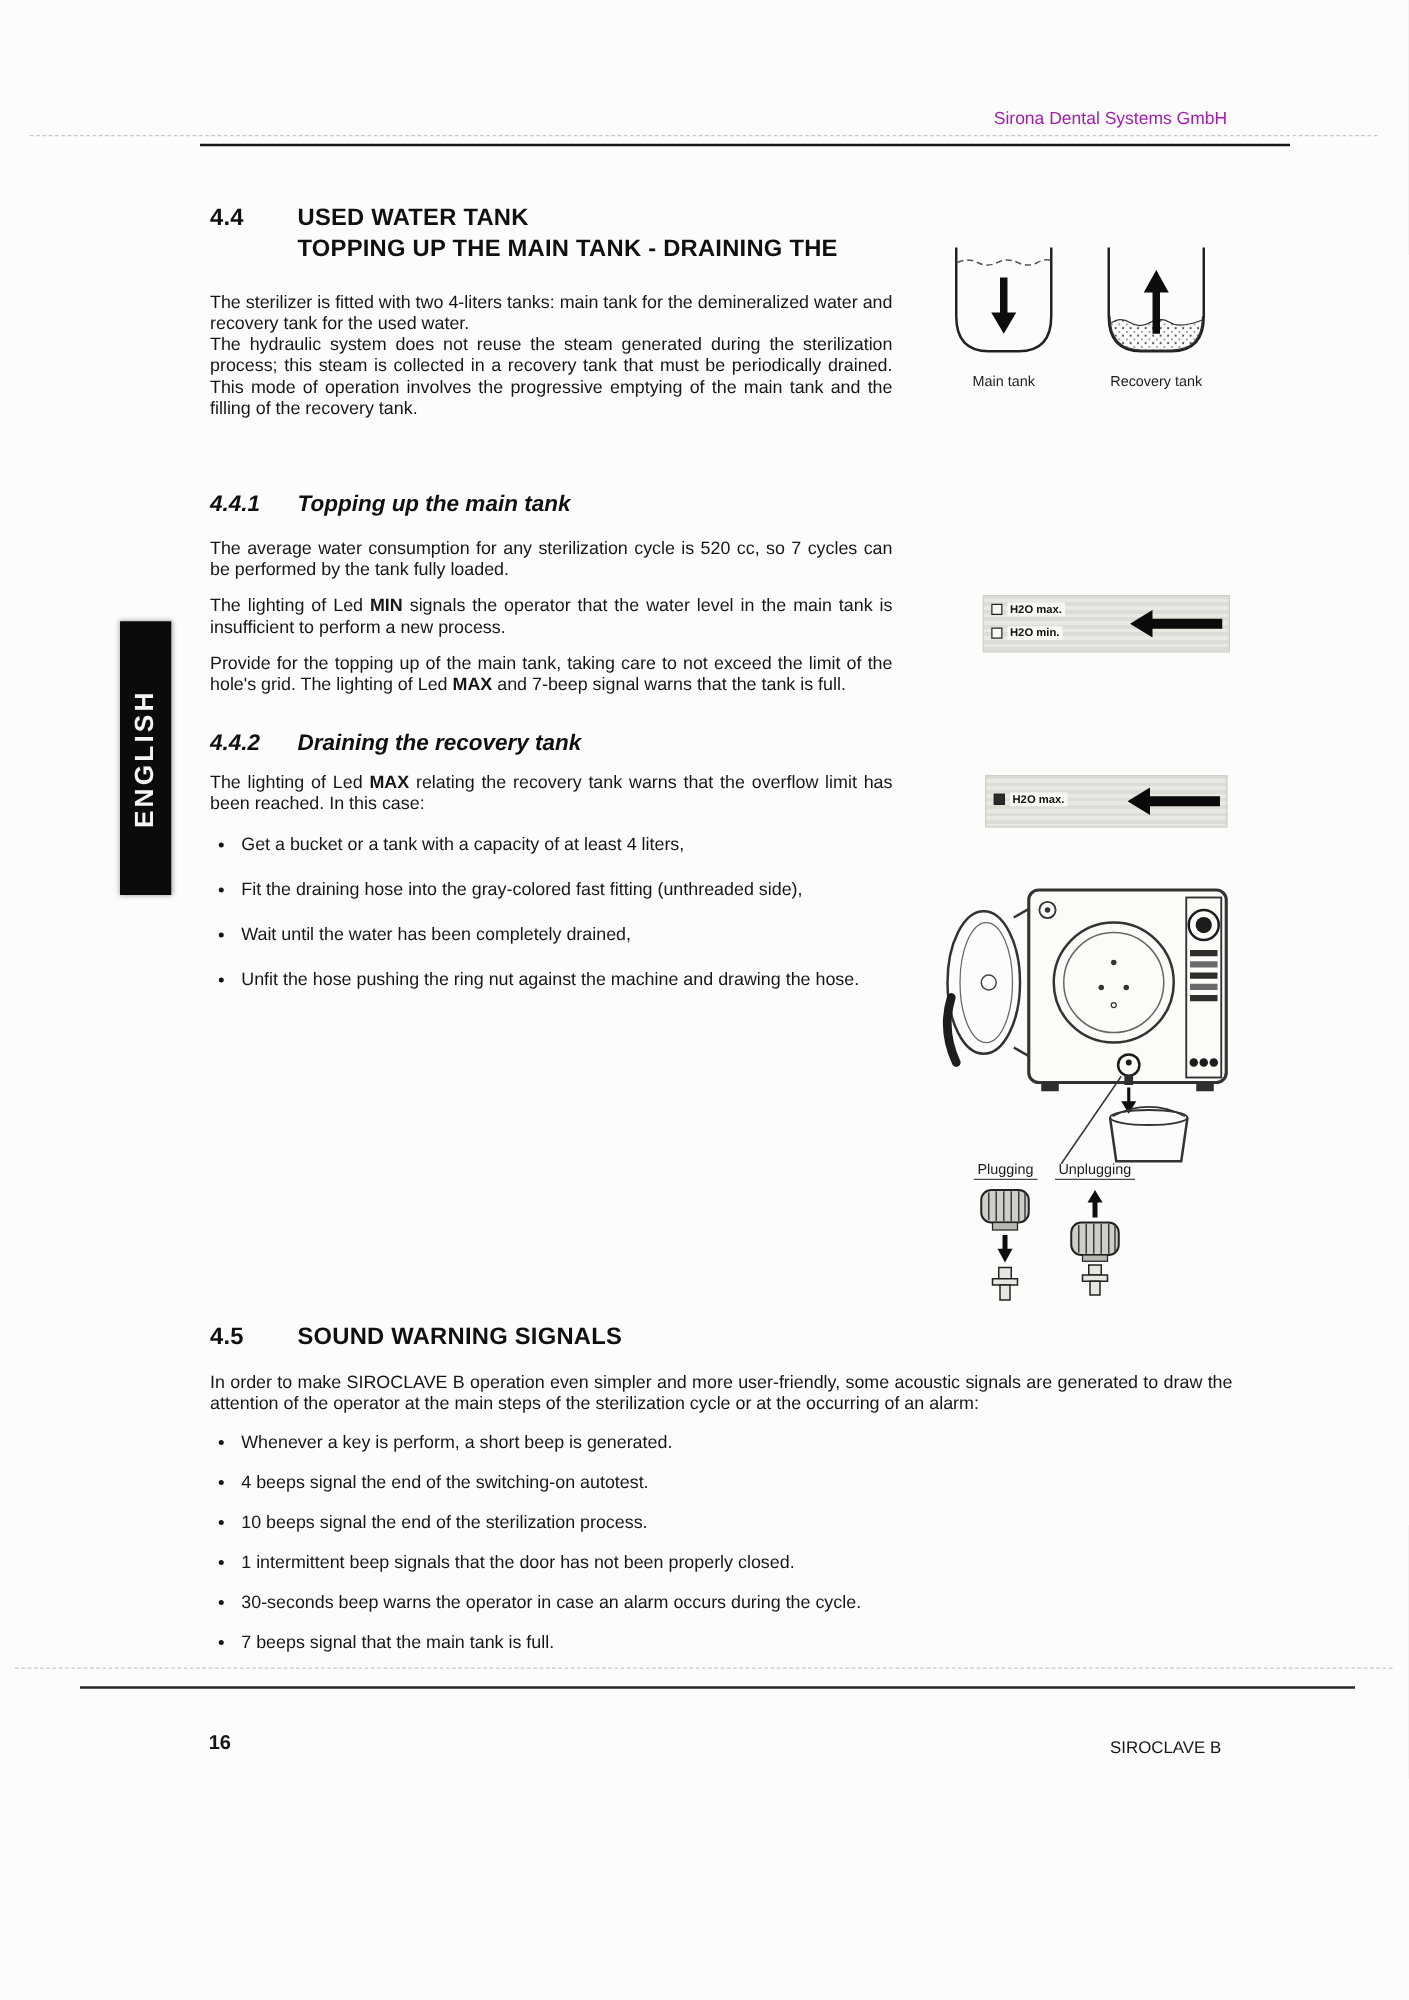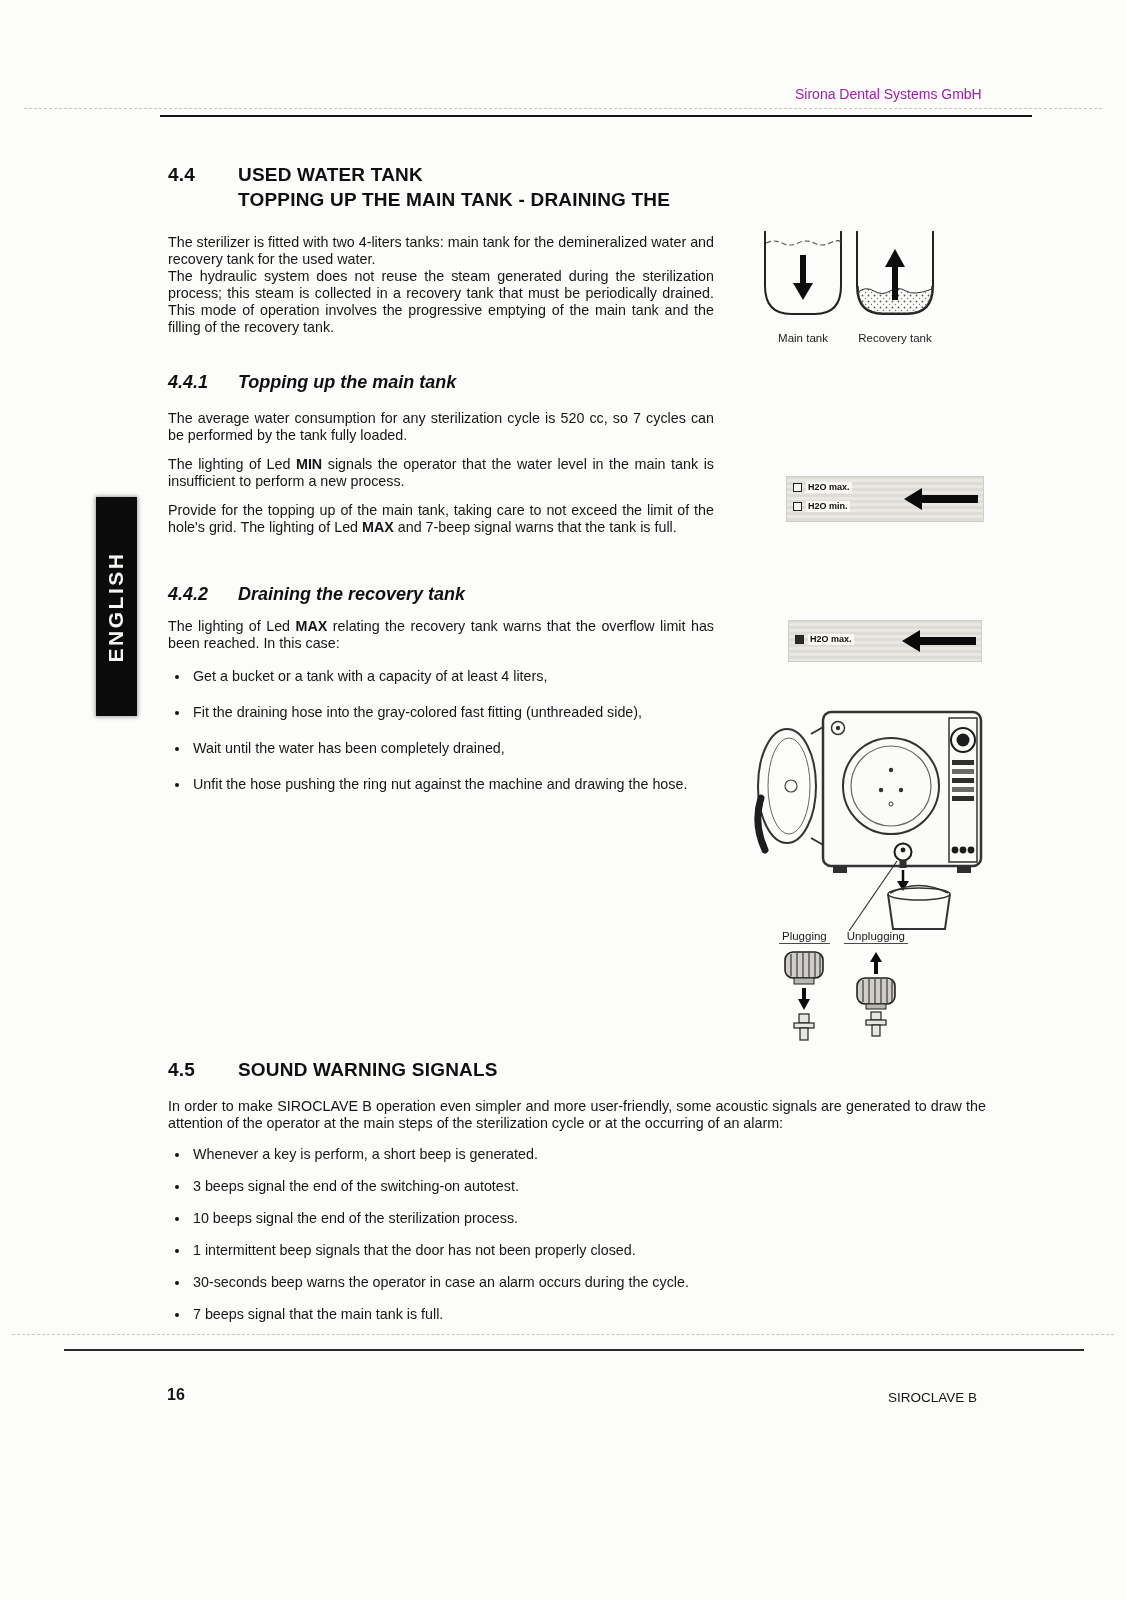--- a/index.html
+++ b/index.html
@@ -37,21 +37,21 @@
   ul.bullets { margin-top:16px; list-style:disc outside; padding-left:22px; }
   ul.bullets li { font-size:14.3px; line-height:17px; text-align:justify; padding-left:3px; }
   .sec442 ul.bullets li { margin-bottom:19px; }
   .sec45 ul.bullets { margin-top:14px; }
   .sec45 ul.bullets li { margin-bottom:15px; }
 
   .sec45 { width:818px;margin-top:25px; }
   .sec45 .intro { margin-top:16px; font-size:14.3px; line-height:17px; text-align:justify; }
 
   
-  .fig-tanks { position:absolute; top:228px; left:757px; display:flex; }
+  .fig-tanks { position:absolute; top:195px; left:757px; display:flex; gap:30px; }
   .tank { width:92px; text-align:center; }
   .tank figcaption { font-size:11.5px; margin-top:10px; color:#1c1c1c; }
 
   
   .led-panel {
     position:absolute;
     background:repeating-linear-gradient(180deg,#dedcd6 0 3px,#eae8e2 3px 6px);
     box-shadow:0 0 0 1px #cfcdc7 inset;
   }
   .fig-led1 { top:476px; left:786px; width:198px; height:46px; }
@@ -135,21 +135,21 @@
         </defs>
         <path d="M8 3 V58 Q8 86 34 86 H58 Q84 86 84 58 V3" fill="none" stroke="#222" stroke-width="2"></path>
         <path d="M9 64 Q17 58 25 63 T41 63 T57 63 T83 61 V58 Q83 85 58 85 H34 Q9 85 9 58 Z" fill="url(#stip)" stroke="#333" stroke-width="1"></path>
         <line x1="46" y1="72" x2="46" y2="36" stroke="#0d0d0d" stroke-width="6"></line>
         <polygon points="36,39 56,39 46,21" fill="#0d0d0d"></polygon>
       </svg>
       <figcaption>Recovery tank</figcaption>
     </div>
   </figure>
 
-  <section class="sec sec441" style="top:370px;">
+  <section class="sec sec441" style="top:391px;">
     <div class="sec-head h2">
       <span class="sec-num">4.4.1</span>
       <span class="sec-title">Topping up the main tank</span>
     </div>
     <div class="body-block">
       <p>The average water consumption for any sterilization cycle is 520 cc, so 7 cycles can be performed by the tank fully loaded.</p>
       <p><span>The lighting of Led </span><span class="led-word">MIN</span><span> signals the operator that the water level in the main tank is insufficient to perform a new process.</span></p>
       <p><span>Provide for the topping up of the main tank, taking care to not exceed the limit of the hole's grid. The lighting of Led </span><span class="led-word">MAX</span><span> and 7-beep signal warns that the tank is full.</span></p>
     </div>
   </section>
@@ -290,21 +290,21 @@
   </div>
 
   <section class="sec sec45" style="top:1032px;">
     <div class="sec-head h1">
       <span class="sec-num">4.5</span>
       <span class="sec-title">SOUND WARNING SIGNALS</span>
     </div>
     <p class="intro">In order to make SIROCLAVE B operation even simpler and more user-friendly, some acoustic signals are generated to draw the attention of the operator at the main steps of the sterilization cycle or at the occurring of an alarm:</p>
     <ul class="bullets">
       <li>Whenever a key is perform, a short beep is generated.</li>
-      <li>3 beeps signal the end of the switching-on autotest.</li>
+      <li>4 beeps signal the end of the switching-on autotest.</li>
       <li>10 beeps signal the end of the sterilization process.</li>
       <li>1 intermittent beep signals that the door has not been properly closed.</li>
       <li>30-seconds beep warns the operator in case an alarm occurs during the cycle.</li>
       <li>7 beeps signal that the main tank is full.</li>
     </ul>
   </section>
 
   <div class="dashed-line footer-dashed"></div>
   <div class="footer-rule"></div>
   <div class="footer-page">16</div>

